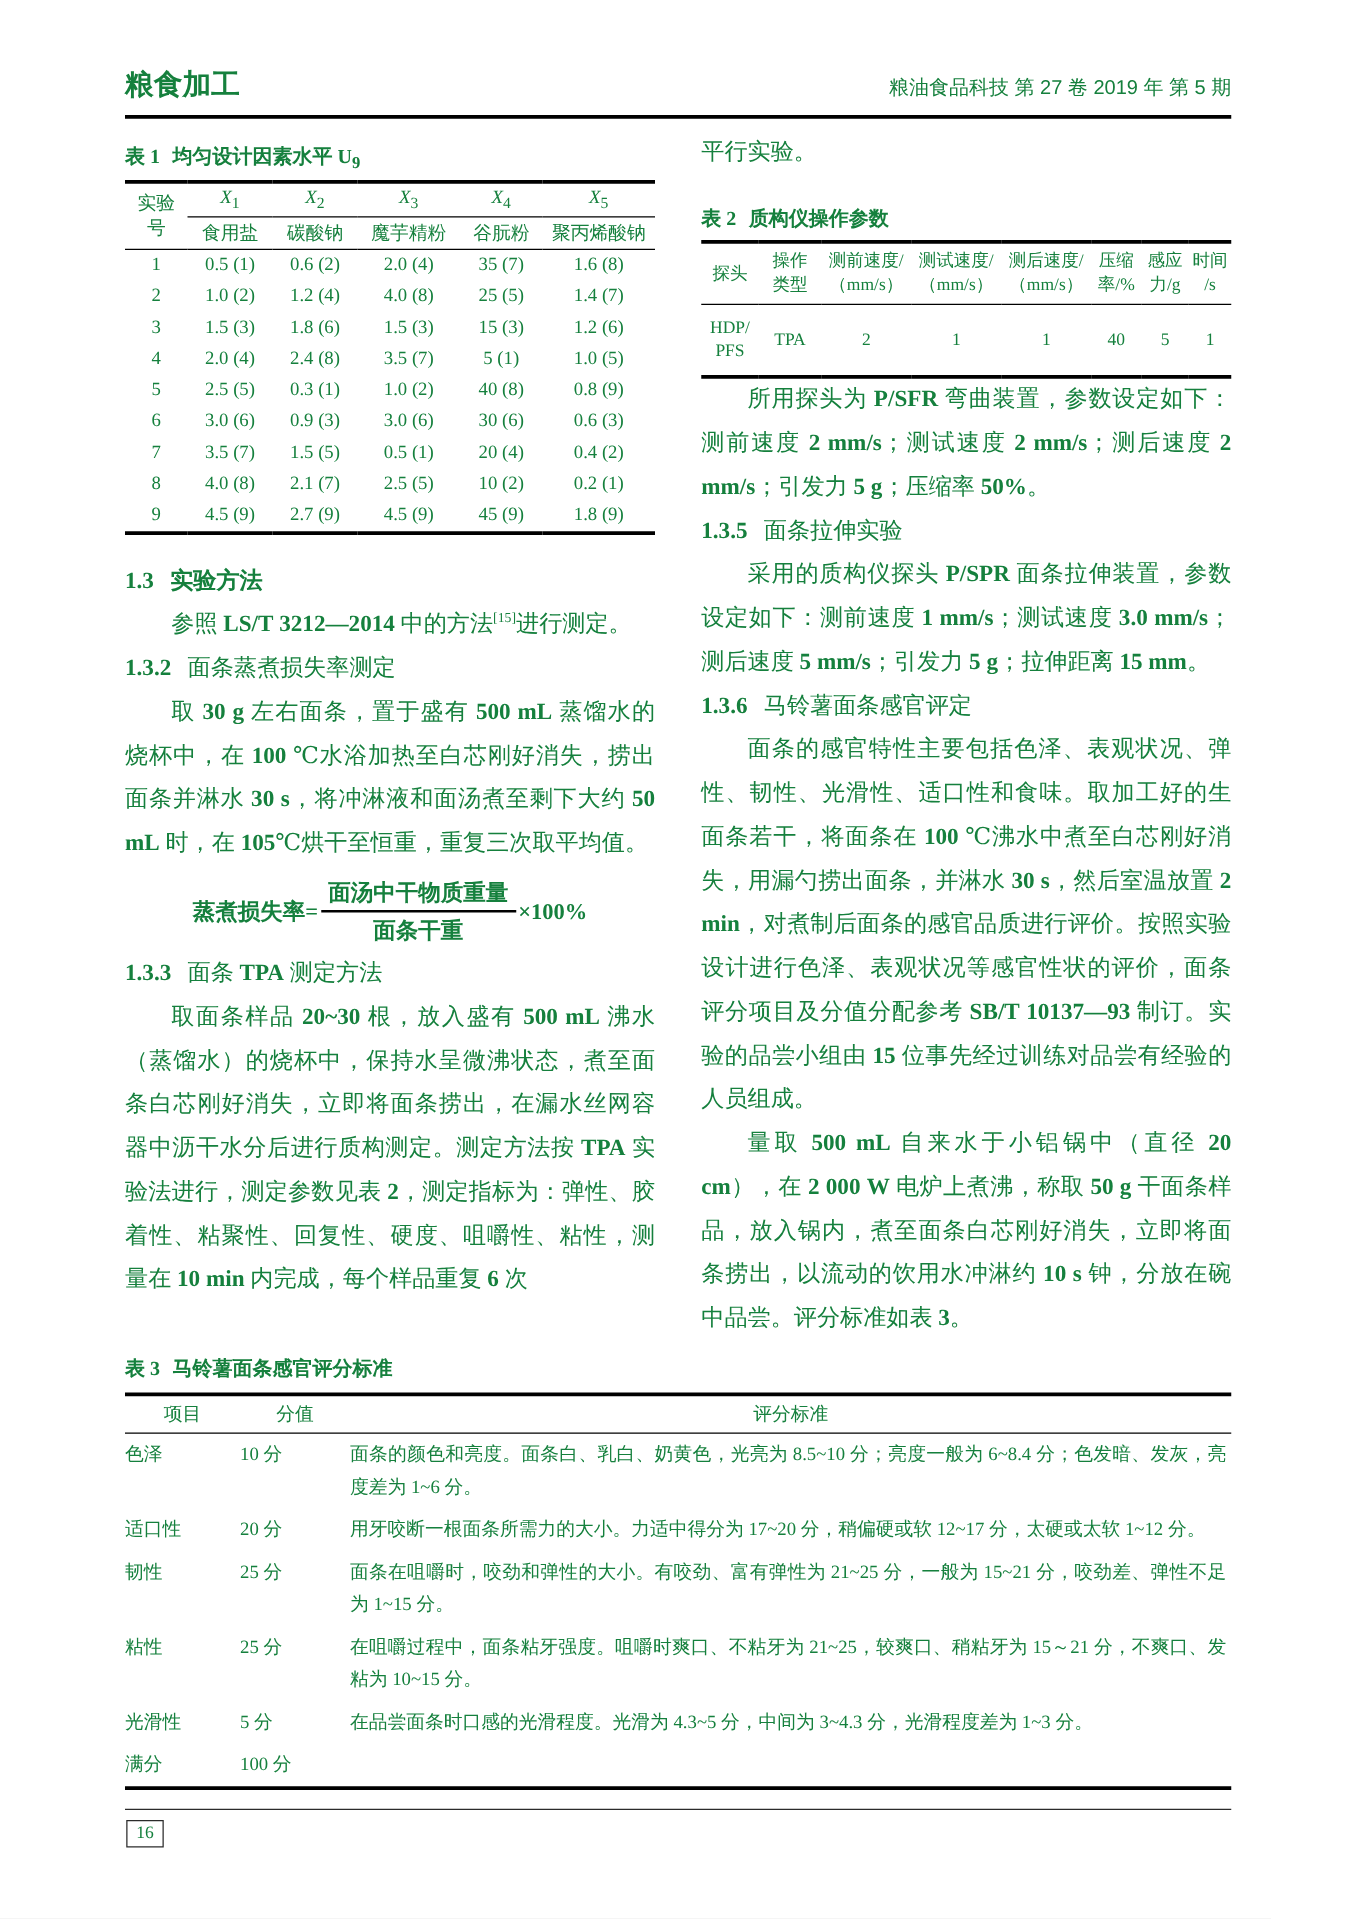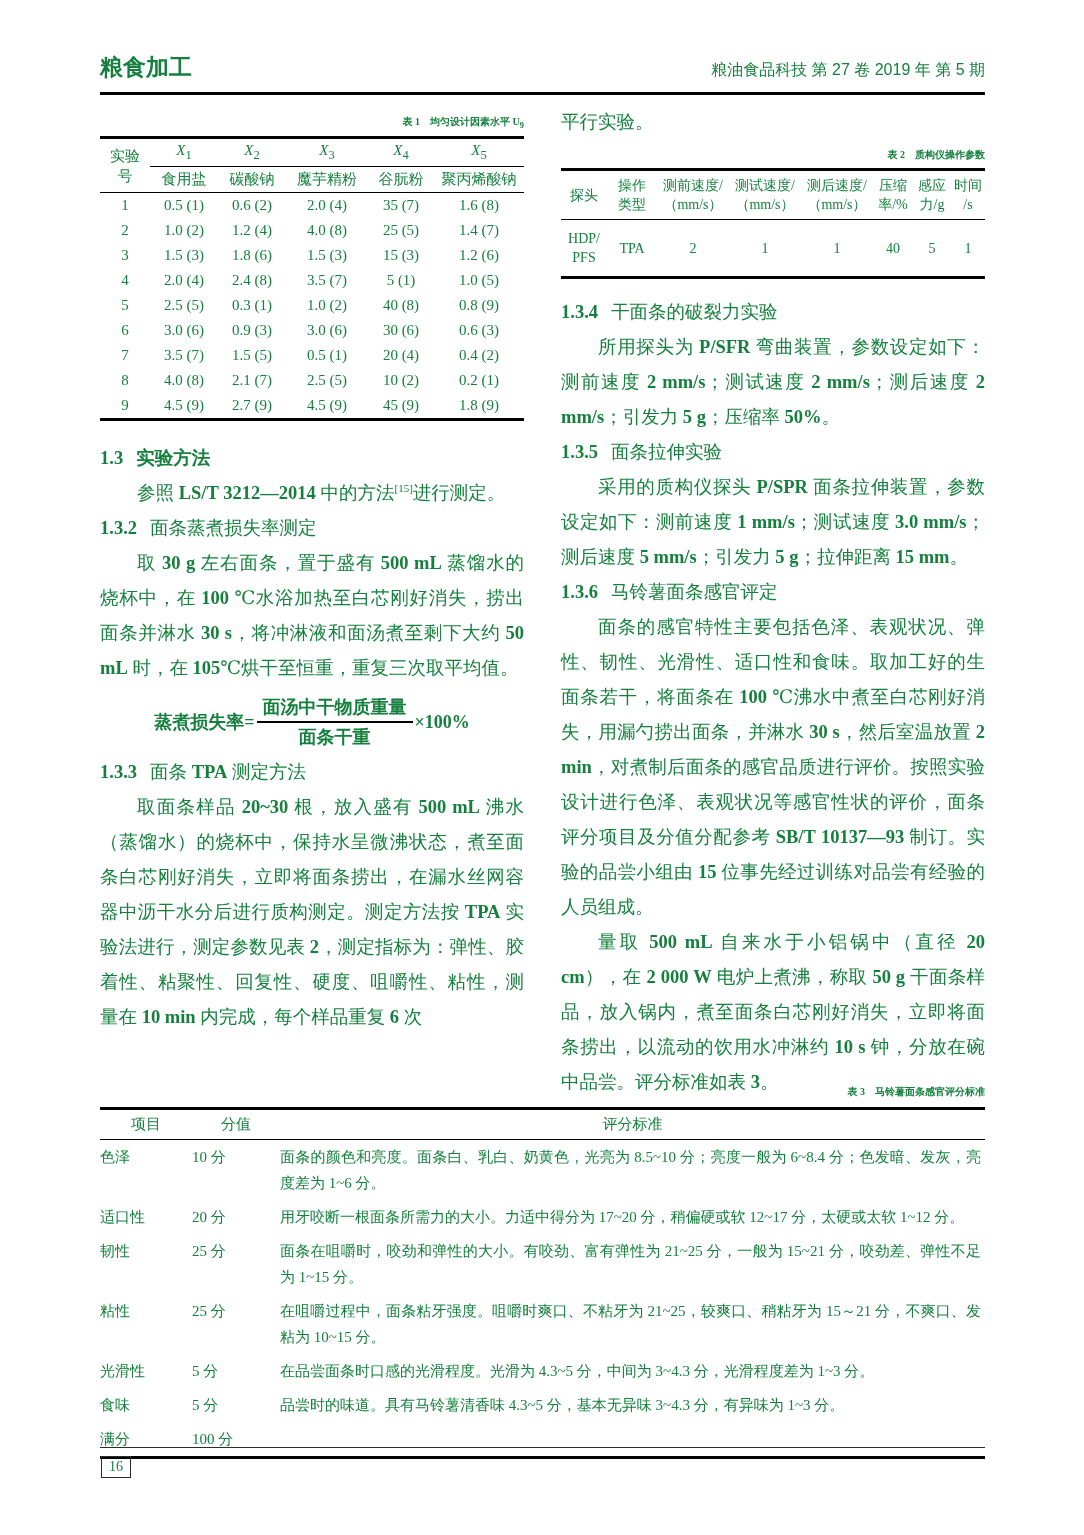--- a/index.html
+++ b/index.html
@@ -13,21 +13,21 @@
   
   .hdr{position:absolute; left:100px; top:52px; width:885px; display:flex; justify-content:space-between; align-items:baseline;}
   .hdr-left{font-family:"Liberation Sans","DejaVu Sans",sans-serif; font-weight:bold; font-size:23px;}
   .hdr-right{font-size:16px; font-family:"Liberation Sans","DejaVu Sans",sans-serif;}
   .hdr-rule{position:absolute; left:100px; top:92px; width:885px; height:3px; background:#000;}
   
   .col{position:absolute; top:105px; width:424px; font-size:18.5px;}
   .col-left{left:100px;}
   .col-right{left:561px;}
   
-  .tbl-title{text-align:right; font-weight:bold; font-size:10px; margin:10px 0 6px;}
+  .tbl-title{text-align:left; font-weight:bold; font-size:16px; margin:10px 0 6px;}
   .tbl-title .lbl{margin-right:10px;}
   
   table{border-collapse:collapse; width:100%; table-layout:fixed;}
   .datatable{border-top:3px solid #000; border-bottom:3px solid #000;}
   th{font-weight:normal;}
   .t1 th,.t1 td{font-size:15px; text-align:center; padding:3px 0; white-space:nowrap;}
   .t1 thead th.xh{border-bottom:1.5px solid #000; font-size:15px;}
   .t1 thead th.xh i{font-family:"Liberation Serif",serif;}
   .t1 thead th.nh{border-bottom:1.5px solid #000;}
   .t1 thead th.c0{border-bottom:1.5px solid #000; white-space:pre-line; line-height:20px;}
@@ -196,21 +196,21 @@
 
     <p class="sec-h">
       <span class="h-num">1.3.3</span><span class="h-title">面条 <b>TPA</b> 测定方法</span>
     </p>
     <p class="body-p">取面条样品 <b>20~30</b> 根，放入盛有 <b>500</b> <b>mL</b> 沸水（蒸馏水）的烧杯中，保持水呈微沸状态，煮至面条白芯刚好消失，立即将面条捞出，在漏水丝网容器中沥干水分后进行质构测定。测定方法按 <b>TPA</b> 实验法进行，测定参数见表 <b>2</b>，测定指标为：弹性、胶着性、粘聚性、回复性、硬度、咀嚼性、粘性，测量在 <b>10</b> <b>min</b> 内完成，每个样品重复 <b>6</b> 次</p>
   </div>
 
   <div class="col col-right">
     <p class="body-p noindent">平行实验。</p>
 
-    <div class="tbl-title" style="margin-top:8px">
+    <div class="tbl-title" style="margin-top:25px">
       <span class="lbl">表 2</span><span>质构仪操作参数</span>
     </div>
     <table class="datatable t2">
       <colgroup>
           <col style="width:46px">
           <col style="width:50px">
           <col style="width:72px">
           <col style="width:72px">
           <col style="width:72px">
           <col style="width:40px">
@@ -244,23 +244,20 @@
             <td>2</td>
             <td>1</td>
             <td>1</td>
             <td>40</td>
             <td>5</td>
             <td>1</td>
           </tr>
         </tbody>
     </table>
 
-    <p class="sec-h" style="margin-top:16px">
-      <span class="h-num">1.3.4</span><span class="h-title">干面条的破裂力实验</span>
-    </p>
     <p class="body-p">所用探头为 <b>P/SFR</b> 弯曲装置，参数设定如下：测前速度 <b>2</b> <b>mm/s</b>；测试速度 <b>2</b> <b>mm/s</b>；测后速度 <b>2</b> <b>mm/s</b>；引发力 <b>5</b> <b>g</b>；压缩率 <b>50%</b>。</p>
     <p class="sec-h">
       <span class="h-num">1.3.5</span><span class="h-title">面条拉伸实验</span>
     </p>
     <p class="body-p">采用的质构仪探头 <b>P/SPR</b> 面条拉伸装置，参数设定如下：测前速度 <b>1</b> <b>mm/s</b>；测试速度 <b>3.0</b> <b>mm/s</b>；测后速度 <b>5</b> <b>mm/s</b>；引发力 <b>5</b> <b>g</b>；拉伸距离 <b>15</b> <b>mm</b>。</p>
     <p class="sec-h">
       <span class="h-num">1.3.6</span><span class="h-title">马铃薯面条感官评定</span>
     </p>
     <p class="body-p">面条的感官特性主要包括色泽、表观状况、弹性、韧性、光滑性、适口性和食味。取加工好的生面条若干，将面条在 <b>100</b> ℃沸水中煮至白芯刚好消失，用漏勺捞出面条，并淋水 <b>30</b> <b>s</b>，然后室温放置 <b>2</b> <b>min</b>，对煮制后面条的感官品质进行评价。按照实验设计进行色泽、表观状况等感官性状的评价，面条评分项目及分值分配参考 <b>SB/T</b> <b>10137—93</b> 制订。实验的品尝小组由 <b>15</b> 位事先经过训练对品尝有经验的人员组成。</p>
     <p class="body-p">量取 <b>500</b> <b>mL</b> 自来水于小铝锅中（直径 <b>20</b> <b>cm</b>），在 <b>2</b> <b>000</b> <b>W</b> 电炉上煮沸，称取 <b>50</b> <b>g</b> 干面条样品，放入锅内，煮至面条白芯刚好消失，立即将面条捞出，以流动的饮用水冲淋约 <b>10</b> <b>s</b> 钟，分放在碗中品尝。评分标准如表 <b>3</b>。</p>
@@ -303,25 +300,20 @@
             <td class="c1">粘性</td>
             <td class="c2">25 分</td>
             <td class="c3">在咀嚼过程中，面条粘牙强度。咀嚼时爽口、不粘牙为 21~25，较爽口、稍粘牙为 15～21 分，不爽口、发粘为 10~15 分。</td>
           </tr>
           <tr>
             <td class="c1">光滑性</td>
             <td class="c2">5 分</td>
             <td class="c3">在品尝面条时口感的光滑程度。光滑为 4.3~5 分，中间为 3~4.3 分，光滑程度差为 1~3 分。</td>
           </tr>
           <tr>
-            <td class="c1">食味</td>
-            <td class="c2">5 分</td>
-            <td class="c3">品尝时的味道。具有马铃薯清香味 4.3~5 分，基本无异味 3~4.3 分，有异味为 1~3 分。</td>
-          </tr>
-          <tr>
             <td class="c1">满分</td>
             <td class="c2">100 分</td>
             <td class="c3"></td>
           </tr>
         </tbody>
     </table>
   </div>
 
   <div class="ftr-rule"></div>
   <div class="page-box">16</div>

